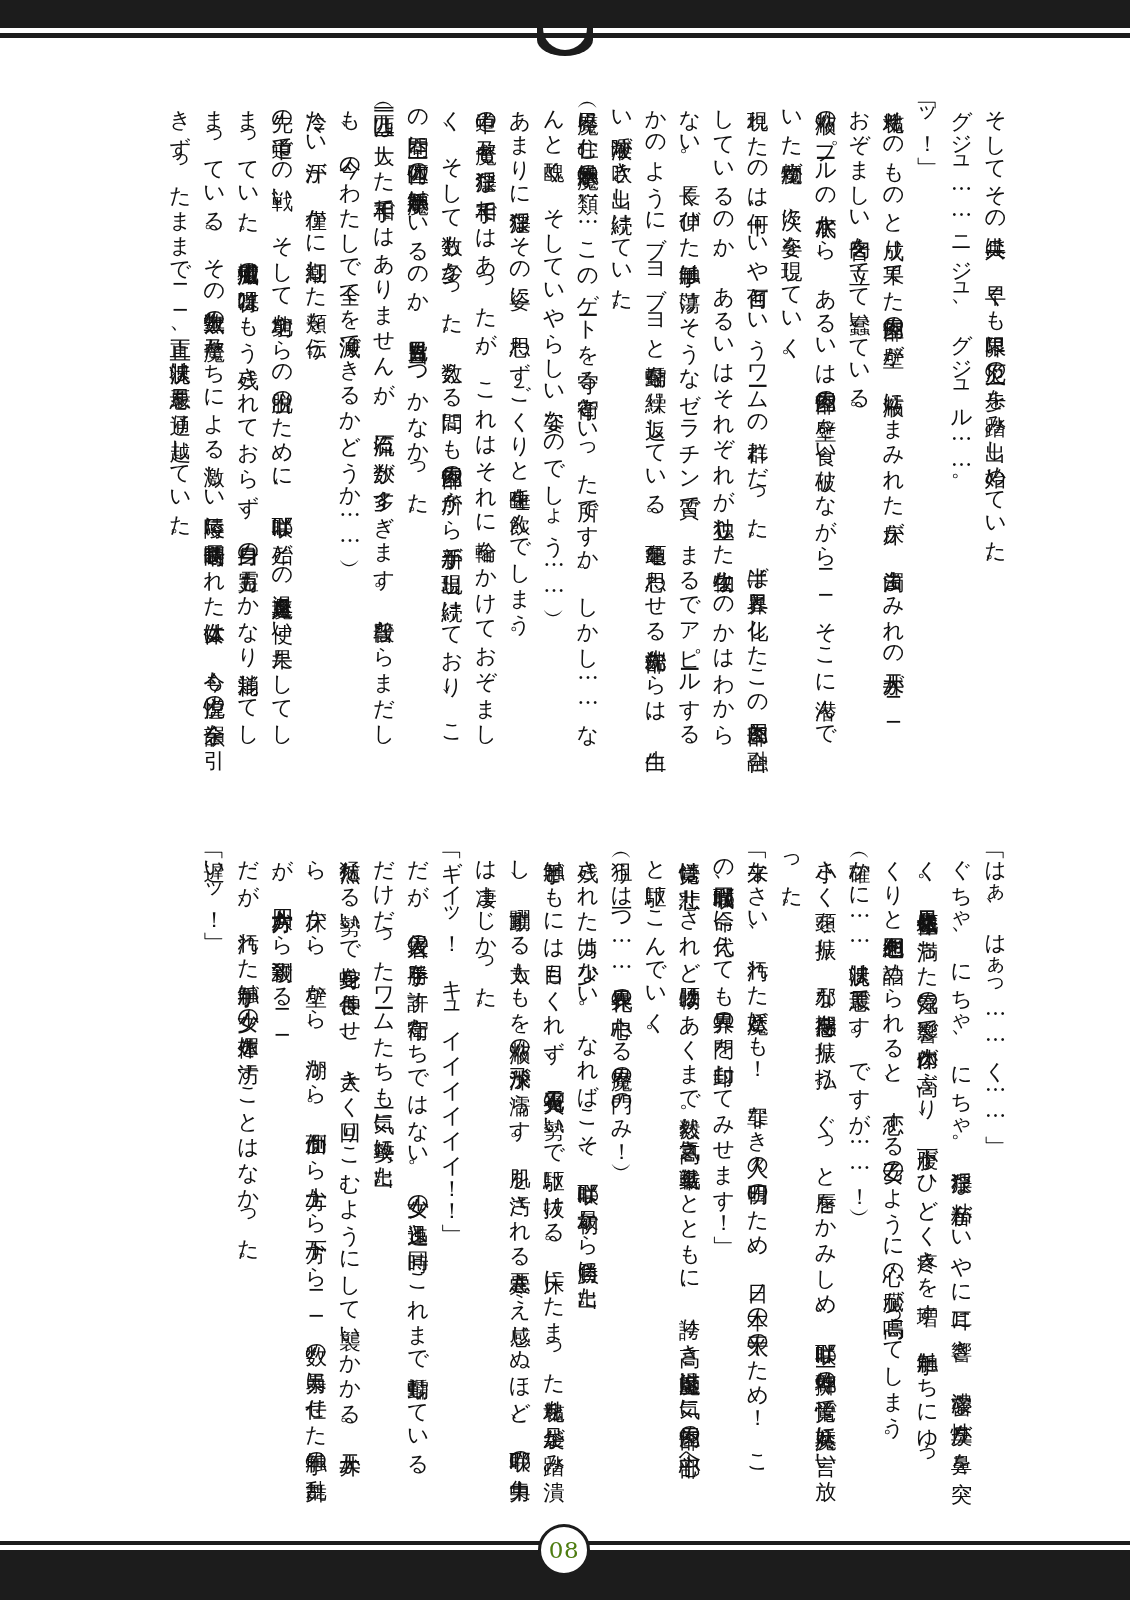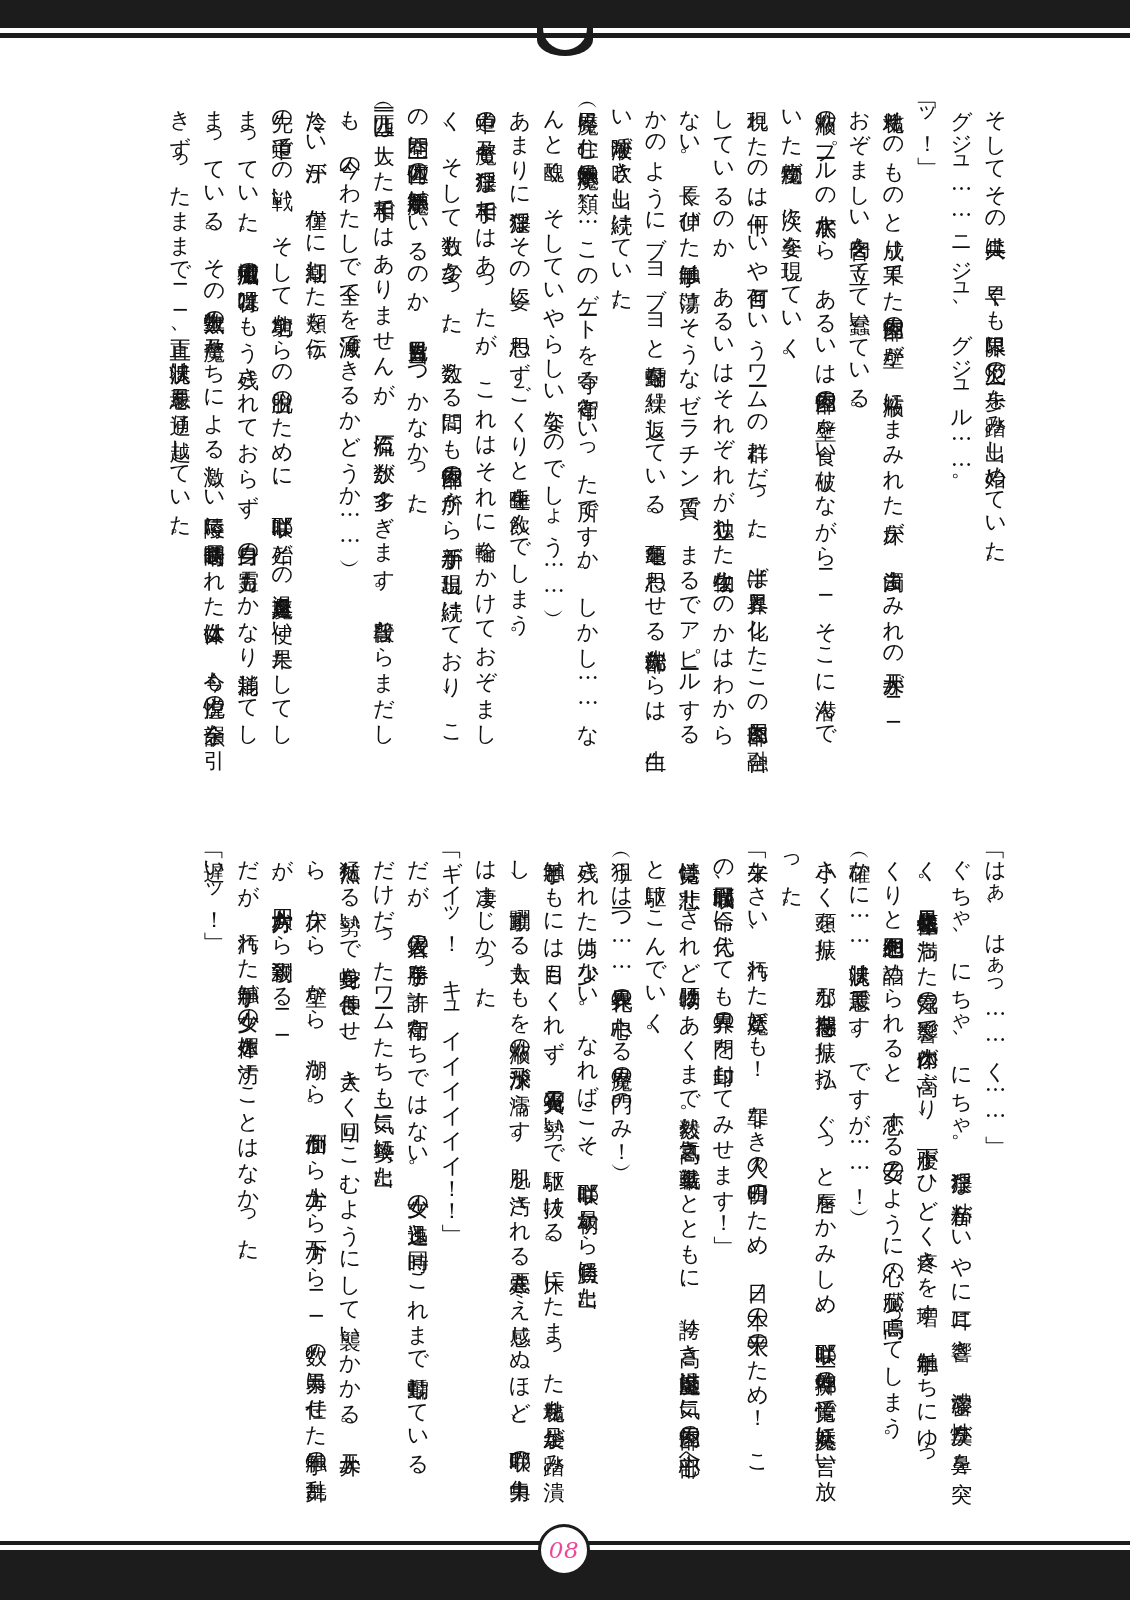--- a/index.html
+++ b/index.html
@@ -95,24 +95,23 @@
     border: 3px solid #1c1c1c;
     box-sizing: border-box;
     display: flex;
     align-items: center;
     justify-content: center;
     z-index: 4;
   }
   .page-num-circle span {
     font-family: "DejaVu Serif", "Liberation Serif", serif;
     font-size: 23px;
-    color: #ec4899;
+    color: #4d7c0f;
     letter-spacing: 0.5px;
     line-height: 1;
-    font-style: italic;
   }
 
   
   .vtext-block {
     position: absolute;
     writing-mode: vertical-rl;
     -webkit-writing-mode: vertical-rl;
     text-orientation: upright;
     font-family: "DejaVu Serif", "Liberation Serif", serif;
     font-size: 21.5px;

